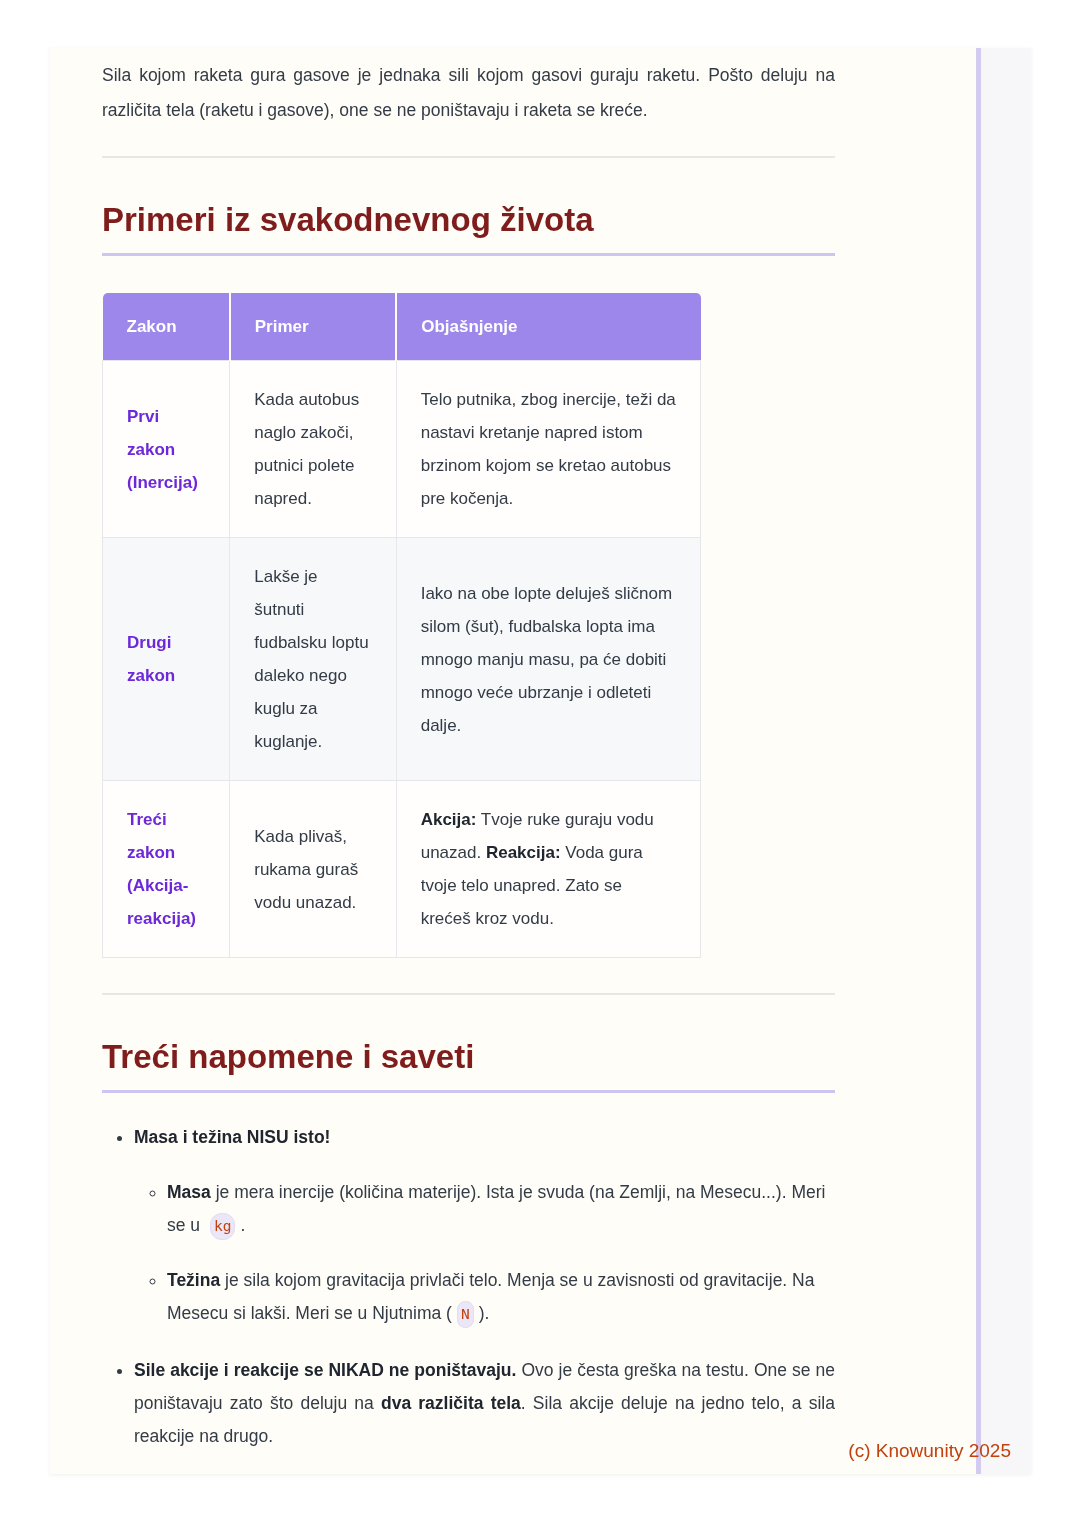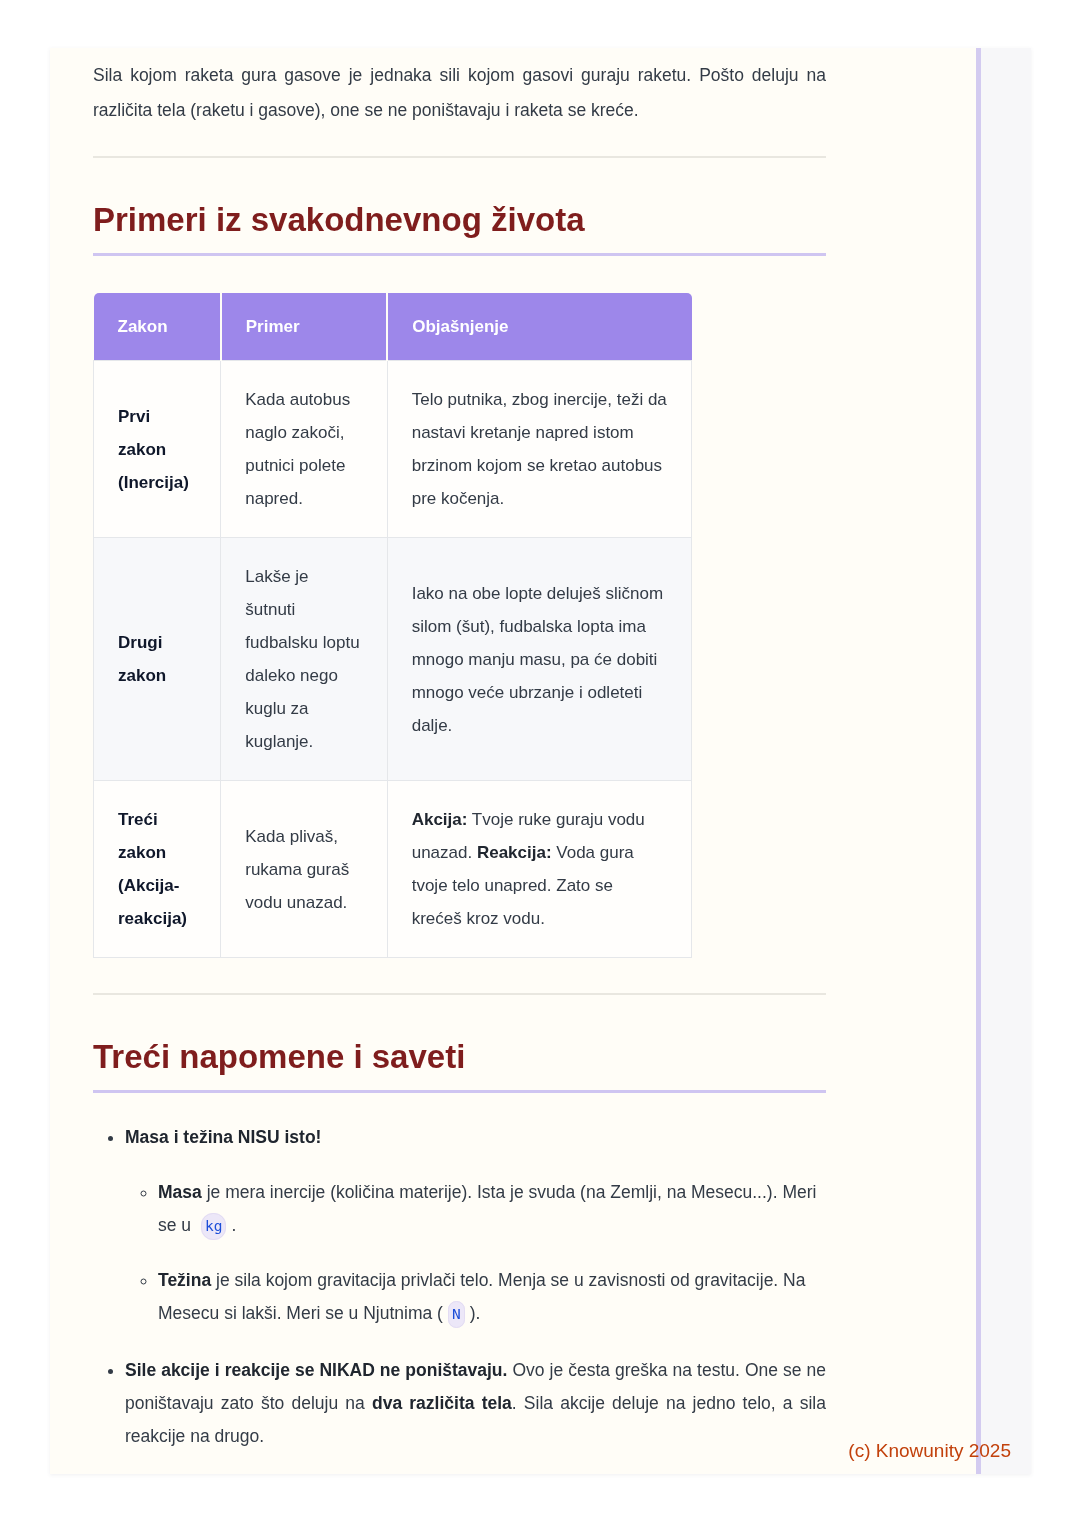--- a/index.html
+++ b/index.html
@@ -14,21 +14,21 @@
   .page {
     position: absolute; left: 50px; top: 48px;
     width: 981px; height: 1426px;
     display: flex;
     box-shadow: 0 1px 4px rgba(60,60,80,0.08);
   }
   .content {
     width: 926px; background: #fffdf7;
     padding: 10px 0 0 43px;
   }
-  .inner { width: 733px; }
+  .inner { width: 733px; margin-left: 9px; }
   .accent-bar { width: 5px; background: #d3cbf0; }
   .right-strip { flex: 1; background: #f7f7f9; }
 
   p.intro {
     margin: 0; font-size: 17.5px; line-height: 35px;
     color: #333b46; text-align: justify;
   }
   hr.divider {
     border: none; border-top: 2px solid #e9e7e0;
     margin: 28px 0 0 0; width: 733px;
@@ -55,39 +55,39 @@
   table.examples th:last-child { border-right: none; }
   table.examples th:first-child { border-top-left-radius: 5px; }
   table.examples th:last-child { border-top-right-radius: 5px; }
   table.examples td {
     border: 1px solid #e5e7ea;
     padding: 22px 24px;
     vertical-align: middle;
     background: #fffefc;
   }
   table.examples tr.alt td { background: #f7f8fa; }
-  td.col-zakon { font-weight: bold; color: #0f172a; }
+  td.col-zakon { font-weight: bold; color: #6d28d9; }
   .b { font-weight: bold; color: #20262f; }
 
   ul.main-list {
     margin: 28px 0 0 0; padding-left: 32px;
     list-style: disc;
     font-size: 17.5px; line-height: 33px; color: #333b46;
   }
   ul.sub-list {
     margin: 22px 0 0 0; padding-left: 33px;
     list-style: circle;
   }
   li.sub-item { margin-bottom: 22px; }
   li.main-item-2 { margin-top: 24px; text-align: justify; }
 
   code.chip {
     font-family: "DejaVu Sans Mono", monospace;
     font-size: 14.5px; line-height: 1;
-    color: #1d4ed8; background: #ece7f8;
+    color: #c2410c; background: #ece7f8;
     border: 1px solid #e3dcf3;
     border-radius: 12px;
     padding: 4px 3px 5px;
     margin: 0 5px;
     vertical-align: baseline;
   }
   .footer {
     position: absolute; right: 20px; bottom: 12px;
     font-size: 19px; color: #c2410c; z-index: 2; margin-top: 20px;
   }

